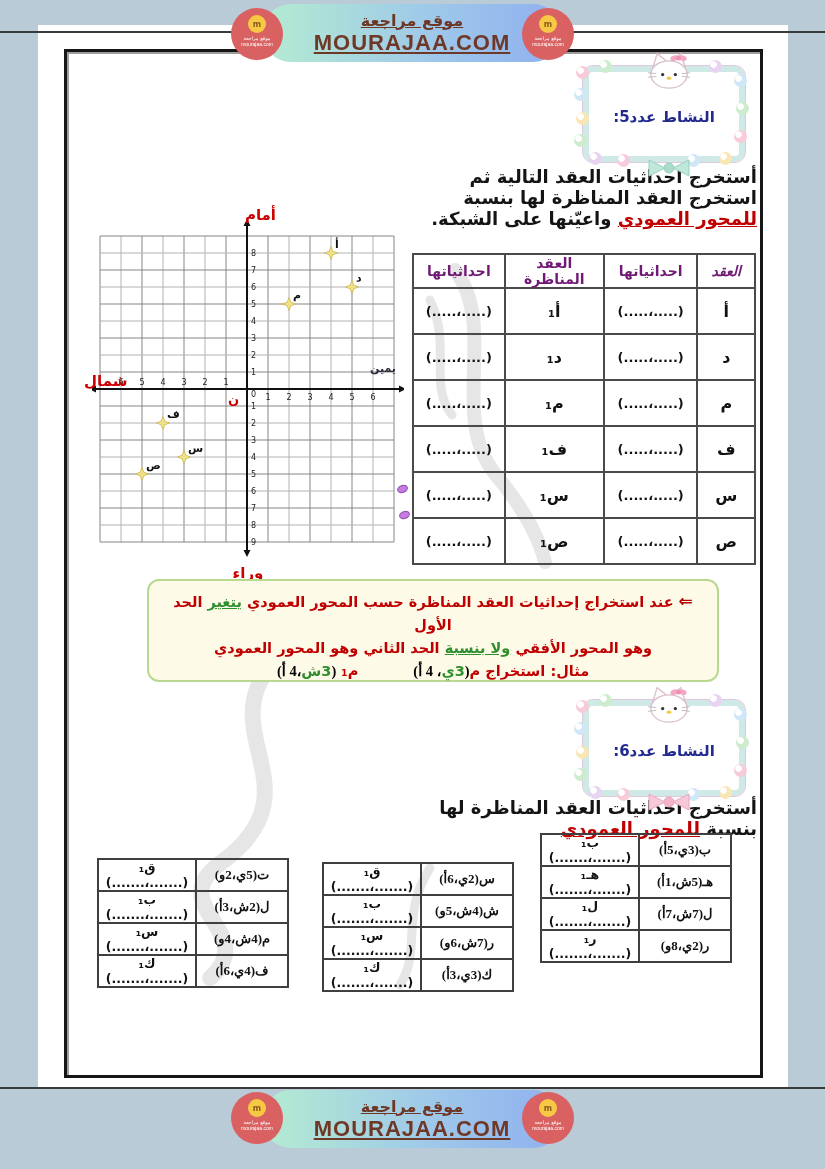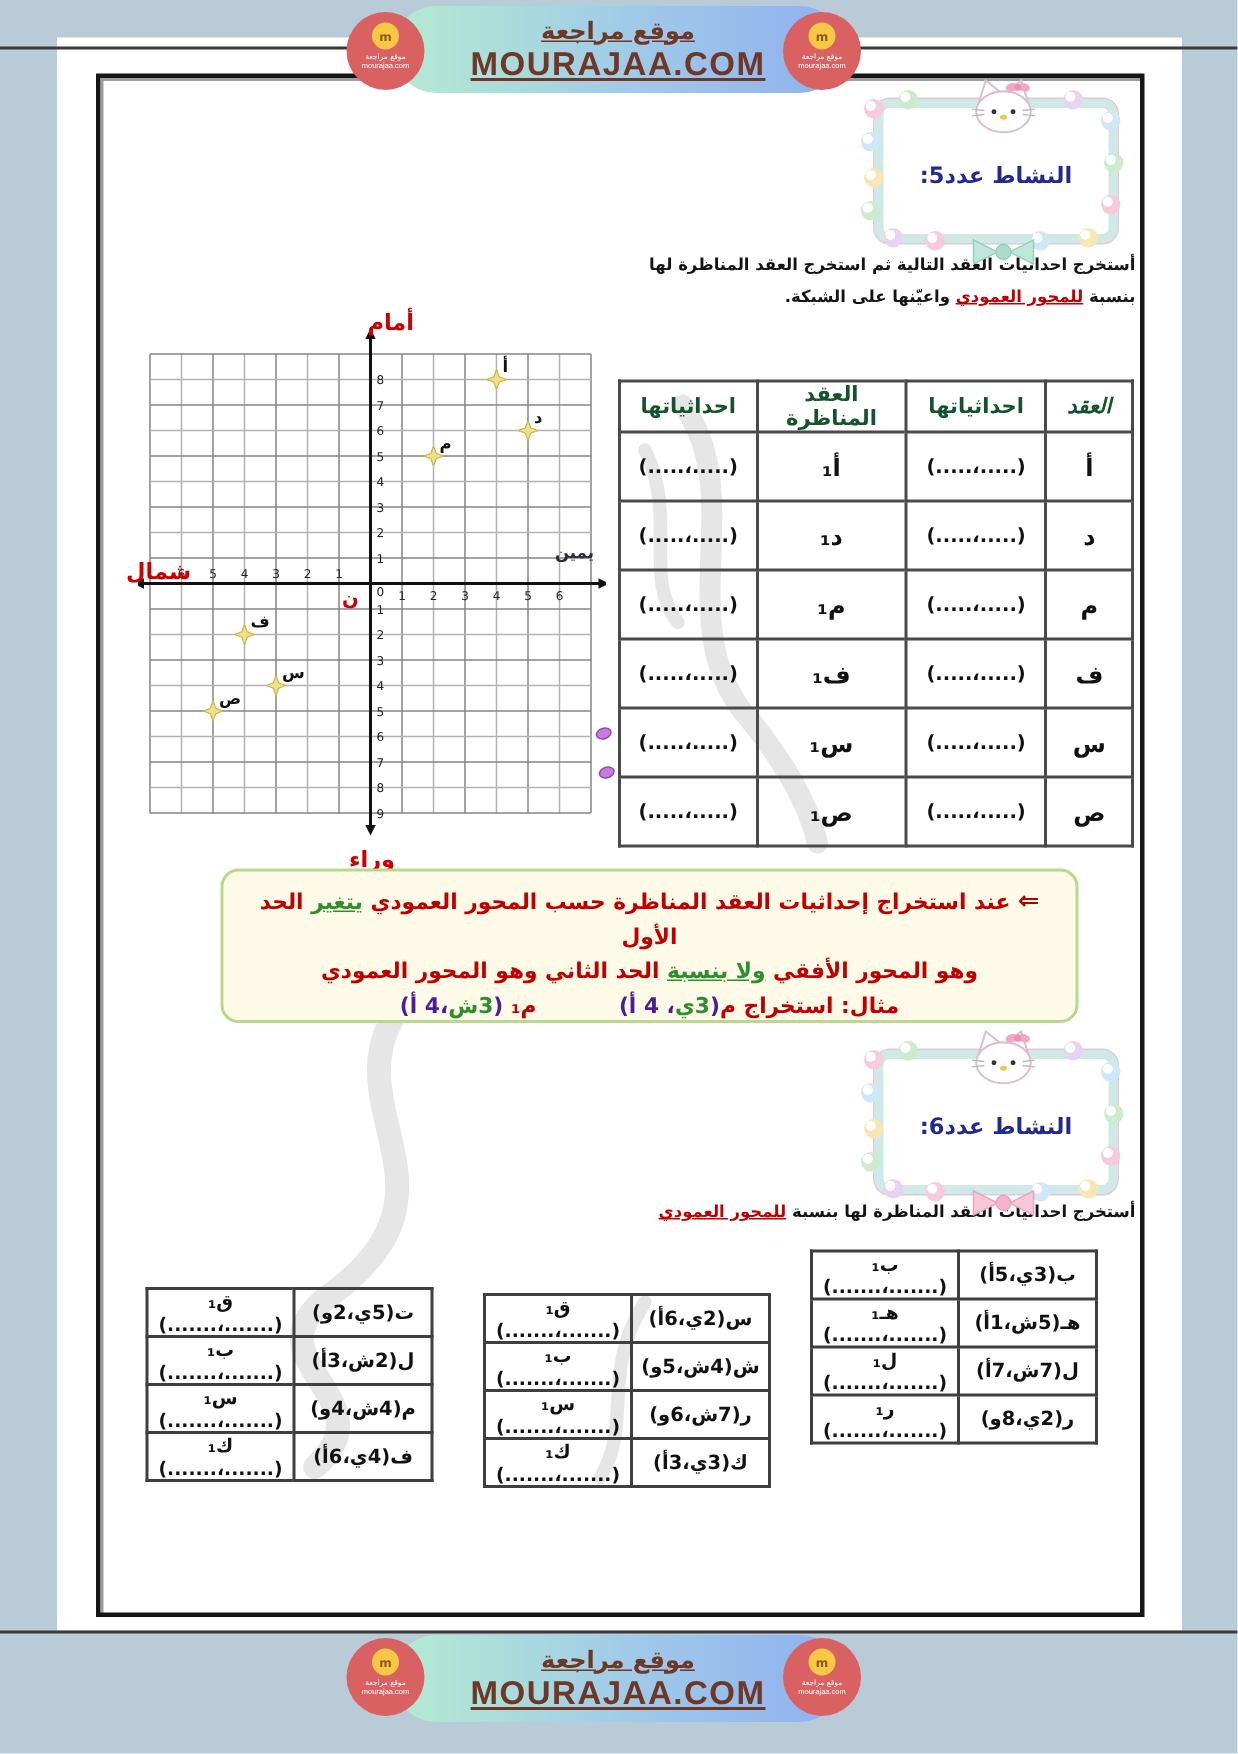--- a/index.html
+++ b/index.html
@@ -47,56 +47,56 @@
     display:flex; align-items:center; justify-content:center;
   }
   .badge-title { color:#232a8f; font-weight:bold; font-size:15px; direction:rtl; padding-top:6px; }
   .flower { position:absolute; width:13px; height:13px; border-radius:50%; }
   .kitty-svg { position:absolute; left:50px; top:-22px; }
   .bow-svg { position:absolute; left:58px; top:86px; }
 
   
   .instr {
     direction:rtl; text-align:right; color:#141414; font-weight:600;
-    font-size:11px; line-height:21px; z-index:7;
+    font-size:18px; line-height:21px; z-index:7;
   }
   .red-u { color:#c00000; font-weight:bold; text-decoration:underline; }
 
   
   table { border-collapse:collapse; z-index:7; position:absolute; background:transparent; }
   .t5 { left:412px; top:253px; width:344px; direction:rtl; }
   .t5 th, .t5 td { border:2.5px solid #4a4a4a; text-align:center; }
-  .t5 th { font-size:14px; font-weight:bold; height:31px; color:#14532d; }
+  .t5 th { font-size:14px; font-weight:bold; height:31px; color:#701a75; }
   .t5 td { height:46px; color:#111; }
   .t5 .letter { font-size:16px; font-weight:bold; }
   .t5 .coords { font-size:13px; font-weight:bold; letter-spacing:0.5px; }
   .c-node { width:58px;font-style:italic; } .c-co { width:94px; } .c-mir { width:100px; } .c-mco { width:92px; }
 
   
   .grid-wrap { left:92px; top:212px; width:312px; height:358px; z-index:7; }
   .axis-label { position:absolute; color:#cc0000; font-weight:bold; font-size:15px; direction:rtl; }
   .axis-label-dark { position:absolute; color:#2a2a3a; font-weight:bold; font-size:11px; direction:rtl; }
 
   
   .note-box {
     left:147px; top:579px; width:572px; height:103px; z-index:7;
     background:#fdfbe7; border:2px solid #b8d98e; border-radius:12px;
     direction:rtl; text-align:center; padding:9px 12px 0 12px;
     color:#c00000; font-weight:bold; font-size:14.5px; line-height:23px;
   }
   .green-u { color:#2f8f2f; text-decoration:underline; font-weight:bold; }
   .note-arrow { color:#b00000; font-size:17px; font-weight:bold; }
   .ex-green { color:#2f8f2f; font-weight:bold; }
-  .ex-teal { color:#4c1d95; font-weight:bold; }
+  .ex-teal { color:#000000; font-weight:bold;font-family:Liberation Serif, serif; }
   .ex-red { color:#c00000; font-weight:bold; }
 
   
   .t6 { direction:rtl; }
   .t6 td { border:2px solid #3f3f3f; text-align:center; color:#111; font-weight:bold; font-size:13px; padding:0 3px; }
-  .t6 .given { width:92px; }
+  .t6 .given { width:92px;font-family:Liberation Serif, serif; }
   .t6 .ans { width:98px; font-size:12.5px; }
   .t6-right { left:540px; top:833px; } .t6-right td { height:25px; }
   .t6-mid { left:322px; top:862px; } .t6-mid td { height:29px; }
   .t6-left { left:97px; top:858px; } .t6-left td { height:29px; }
 
   .purple-dot { width:11px; height:8px; border-radius:50%; background:#c77ae0; border:1px solid #8d4cb0; transform:rotate(-18deg); z-index:9; }
 
   .watermark { left:0; top:0; z-index:4; pointer-events:none; }
 </style>
 </head>

